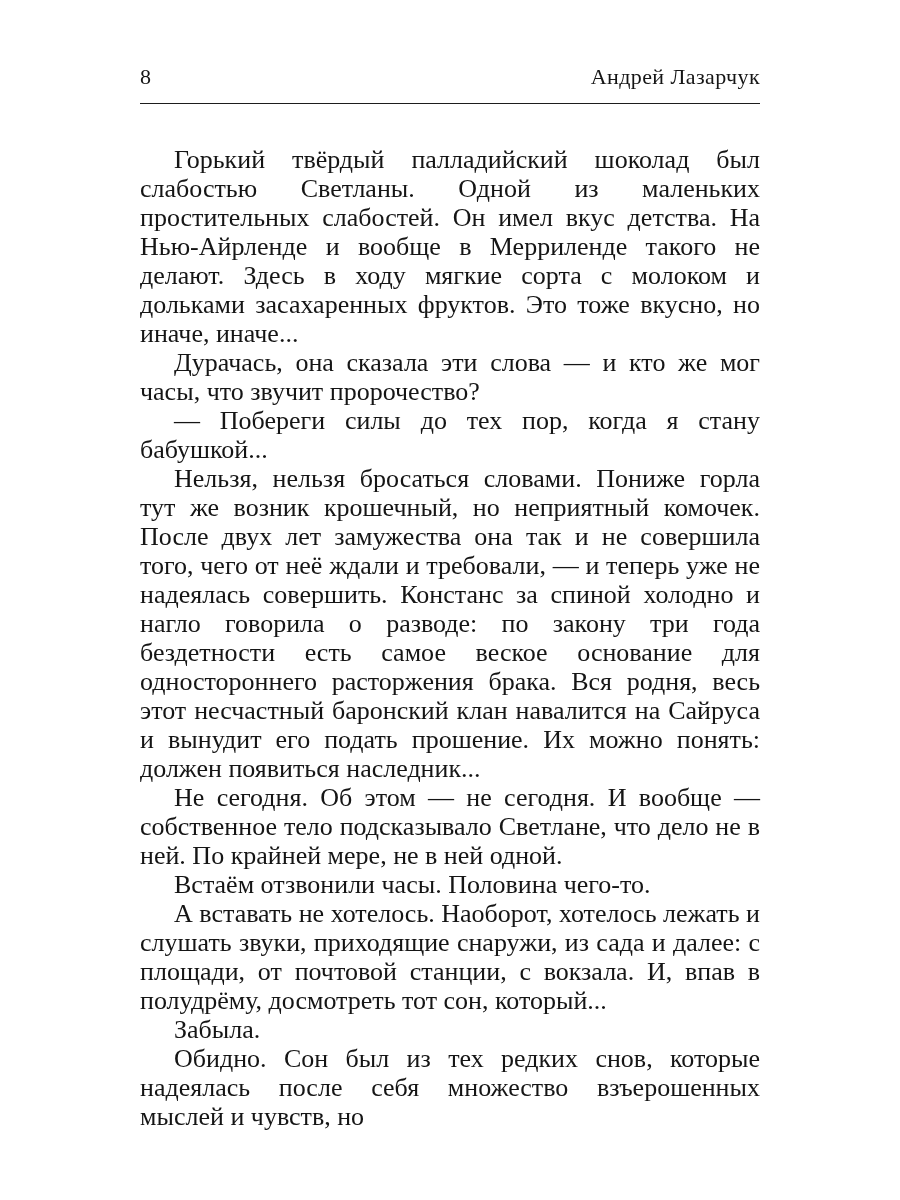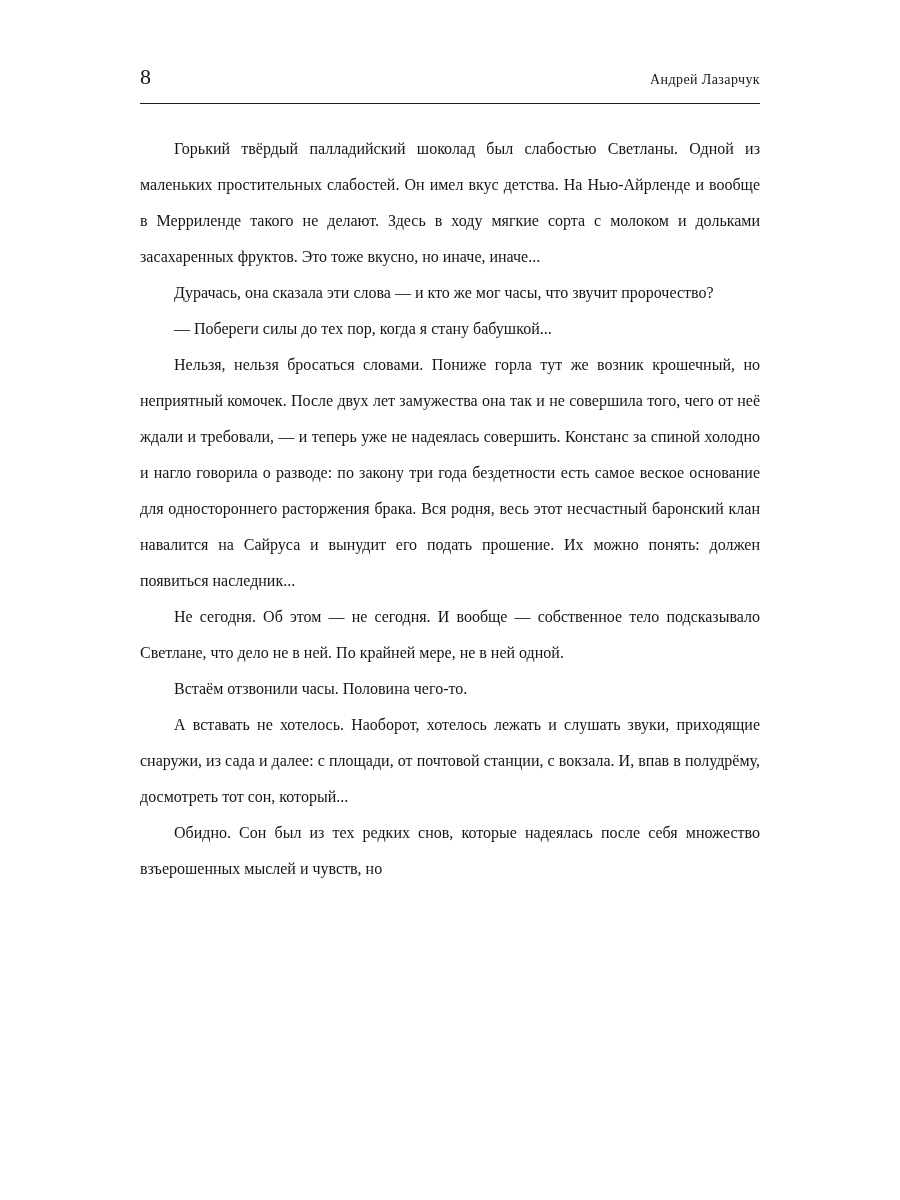--- a/index.html
+++ b/index.html
@@ -28,27 +28,27 @@
     letter-spacing: 0.4px;
     padding-bottom: 13px;
     border-bottom: 1px solid #1d1d1d;
   }
 
   .page-number {
     font-size: 22px;
   }
 
   .running-title {
-    font-size: 14px;
+    font-size: 22px;
   }
 
   .page-body {
-    margin-top: 27px;
-    font-size: 16px;
-    line-height: 36px;
+    margin-top: 41px;
+    font-size: 26px;
+    line-height: 29px;
     text-align: justify;
     hyphens: auto;
     -webkit-hyphens: auto;
   }
 
   .page-body p {
     text-indent: 34px;
     margin: 0;
   }
 </style>
@@ -63,16 +63,17 @@
   </header>
 
   <main class="page-body">
     <p>Горький твёрдый палладийский шоколад был слабостью Светланы. Одной из маленьких простительных слабостей. Он имел вкус детства. На Нью-Айрленде и вообще в Мерриленде такого не делают. Здесь в ходу мягкие сорта с молоком и дольками засахаренных фруктов. Это тоже вкусно, но иначе, иначе...</p>
     <p>Дурачась, она сказала эти слова — и кто же мог часы, что звучит пророчество?</p>
     <p>— Побереги силы до тех пор, когда я стану бабушкой...</p>
     <p>Нельзя, нельзя бросаться словами. Пониже горла тут же возник крошечный, но неприятный комочек. После двух лет замужества она так и не совершила того, чего от неё ждали и требовали, — и теперь уже не надеялась совершить. Констанс за спиной холодно и нагло говорила о разводе: по закону три года бездетности есть самое веское основание для одностороннего расторжения брака. Вся родня, весь этот несчастный баронский клан навалится на Сайруса и вынудит его подать прошение. Их можно понять: должен появиться наследник...</p>
     <p>Не сегодня. Об этом — не сегодня. И вообще — собственное тело подсказывало Светлане, что дело не в ней. По крайней мере, не в ней одной.</p>
     <p>Встаём отзвонили часы. Половина чего-то.</p>
     <p>А вставать не хотелось. Наоборот, хотелось лежать и слушать звуки, приходящие снаружи, из сада и далее: с площади, от почтовой станции, с вокзала. И, впав в полудрёму, досмотреть тот сон, который...</p>
+    <p>Забыла.</p>
     <p>Обидно. Сон был из тех редких снов, которые надеялась после себя множество взъерошенных мыслей и чувств, но</p>
   </main>
 
 </div>
 
 </body></html>

